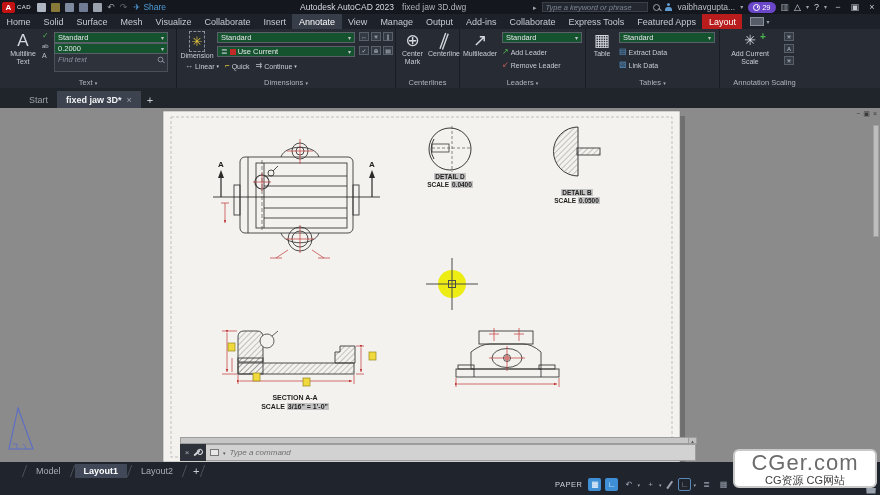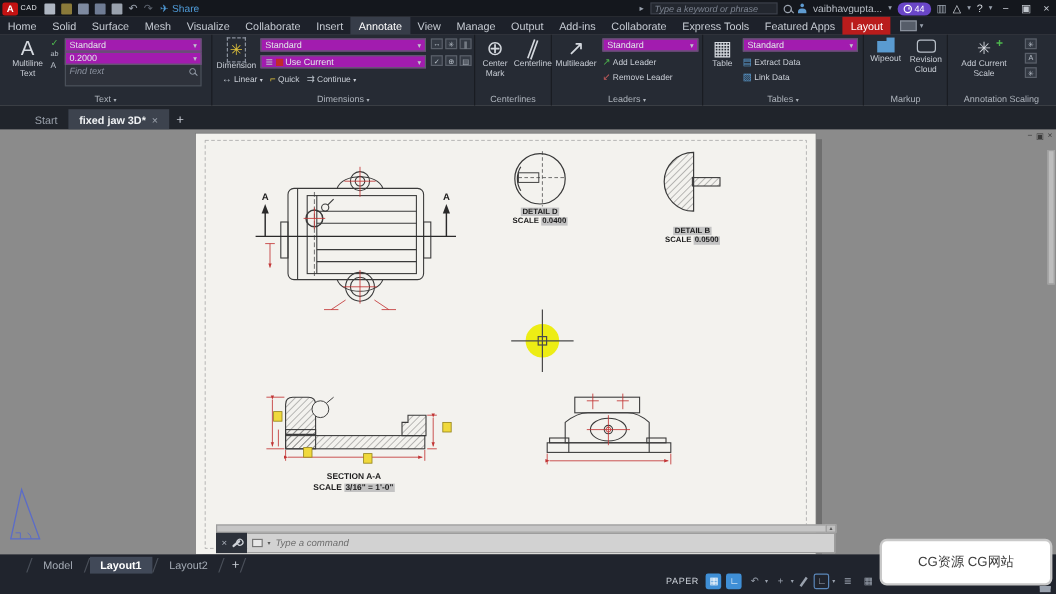--- a/index.html
+++ b/index.html
@@ -48,21 +48,21 @@
   .mediaico { width:14px; height:9px; border:1px solid #8a919d; margin-left:8px; align-self:center; background:#565d69; }
 
   
   .ribbon { position:absolute; left:0; top:29px; width:880px; height:59px; background:#262b34;
     display:flex; align-items:stretch; }
   .panel { position:relative; border-right:1px solid #191c22; height:59px; }
   .plabel { position:absolute; left:0; right:0; bottom:1px; text-align:center; font-size:7.5px; color:#aeb4bc; }
   .bigbtn { position:absolute; top:2px; display:flex; flex-direction:column; align-items:center;
     font-size:7px; line-height:1.1; color:#c9ced6; text-align:center; }
   .bigicon { font-size:17px; line-height:19px; color:#d4d8de; }
-  .dd { position:absolute; height:11px; background:#a21caf; border:1px solid #5a606a; color:#e2e5e9;
+  .dd { position:absolute; height:11px; background:#14532d; border:1px solid #5a606a; color:#e2e5e9;
     font-size:7.5px; display:flex; align-items:center; padding:0 3px; }
   .dd .car { margin-left:auto; font-size:6px; color:#c0c5cc; }
   .fin { position:absolute; height:11px; background:#2e323b; border:1px solid #4a505a; color:#8c93a0;
     font-size:7.5px; font-style:italic; display:flex; align-items:center; padding:12px 3px; }
   .sico { font-size:8px; color:#b9c0c9; line-height:1; }
   .minibtn { display:flex; align-items:center; gap:2px; font-size:7px; color:#c9ced6; }
   .tinybox { width:10px; height:9px; border:1px solid #5a606a; background:#343a44; display:inline-flex;
     align-items:center; justify-content:center; font-size:6px; color:#b9c0c9; }
   .redsq { width:6px; height:6px; background:#c22a2a; display:inline-block; margin:0 2px; }
   .grn { color:#4db54d; }
@@ -134,30 +134,34 @@
     <span class="qico save"></span>
     <span class="qico saveas"></span>
     <span class="qico print"></span>
     <span class="glyph">↶</span>
     <span class="glyph" style="color:#5e6570">↷</span>
   </div>
   <div class="share">
     <span>✈</span>
     <span>Share</span>
   </div>
+  <div class="tb-center">
+    <span class="app">Autodesk AutoCAD 2023</span>
+    <span class="doc">fixed jaw 3D.dwg</span>
+  </div>
   <div class="tb-right">
     <span class="glyph" style="font-size:7px">▸</span>
     <div class="searchbox">Type a keyword or phrase</div>
     <span class="mag"></span>
     <span class="person"></span>
     <span>vaibhavgupta...</span>
     <span class="glyph" style="font-size:6px">▾</span>
     <div class="pill">
       <span class="clockico"></span>
-      <span>44</span>
+      <span>29</span>
     </div>
     <span class="glyph">▥</span>
     <span class="glyph" style="color:#d7dbe1">△</span>
     <span class="glyph" style="font-size:6px">▾</span>
     <span class="glyph" style="color:#d7dbe1">?</span>
     <span class="glyph" style="font-size:6px">▾</span>
     <span class="winbtn">−</span>
     <span class="winbtn">▣</span>
     <span class="winbtn">×</span>
   </div>
@@ -308,31 +312,20 @@
     </div>
     <div class="minibtn" style="position:absolute; left:33px; top:32px">
       <span class="sico" style="color:#5a9bd0">▧</span>
       <span>Link Data</span>
     </div>
     <div class="plabel">
       <span>Tables</span> <span style="font-size:5px">▾</span>
     </div>
   </div>
 
-  <div class="panel" style="width:70px">
-    <div class="bigbtn" style="left:2px; width:32px">
-      <span style="width:15px; height:13px; background:#5a9bd0; clip-path:polygon(0 25%,55% 25%,55% 0,100% 0,100% 100%,0 100%); margin-bottom:2px"></span>
-      <span>Wipeout</span>
-    </div>
-    <div class="bigbtn" style="left:35px; width:33px">
-      <span style="width:16px; height:11px; border:1.3px solid #b9c0c9; border-radius:3px; margin:2px 0 3px"></span>
-      <span>Revision Cloud</span>
-    </div>
-    <div class="plabel">Markup</div>
-  </div>
 
   <div class="panel" style="width:89px; border-right:none">
     <div class="bigbtn" style="left:8px; width:44px">
       <span class="bigicon" style="font-size:14px">✳</span>
       <span style="position:absolute; left:32px; top:0; color:#4db54d; font-size:10px; font-weight:bold">+</span>
       <span>Add Current Scale</span>
     </div>
     <div style="position:absolute; left:64px; top:3px; display:flex; flex-direction:column; gap:3px">
       <span class="tinybox">✳</span>
       <span class="tinybox">A</span>
@@ -556,14 +549,15 @@
     <span class="slash"></span>
     <span class="stico frame">∟</span>
     <span class="scar">▾</span>
     <span class="stico">≣</span>
     <span class="stico">▦</span>
   </div>
   <div class="menulines burger"></div>
 </div>
 
 <div class="watermark">
+  <div class="wm1">CGer.com</div>
   <div class="wm2">CG资源 CG网站</div>
 </div>
 
 </body></html>

